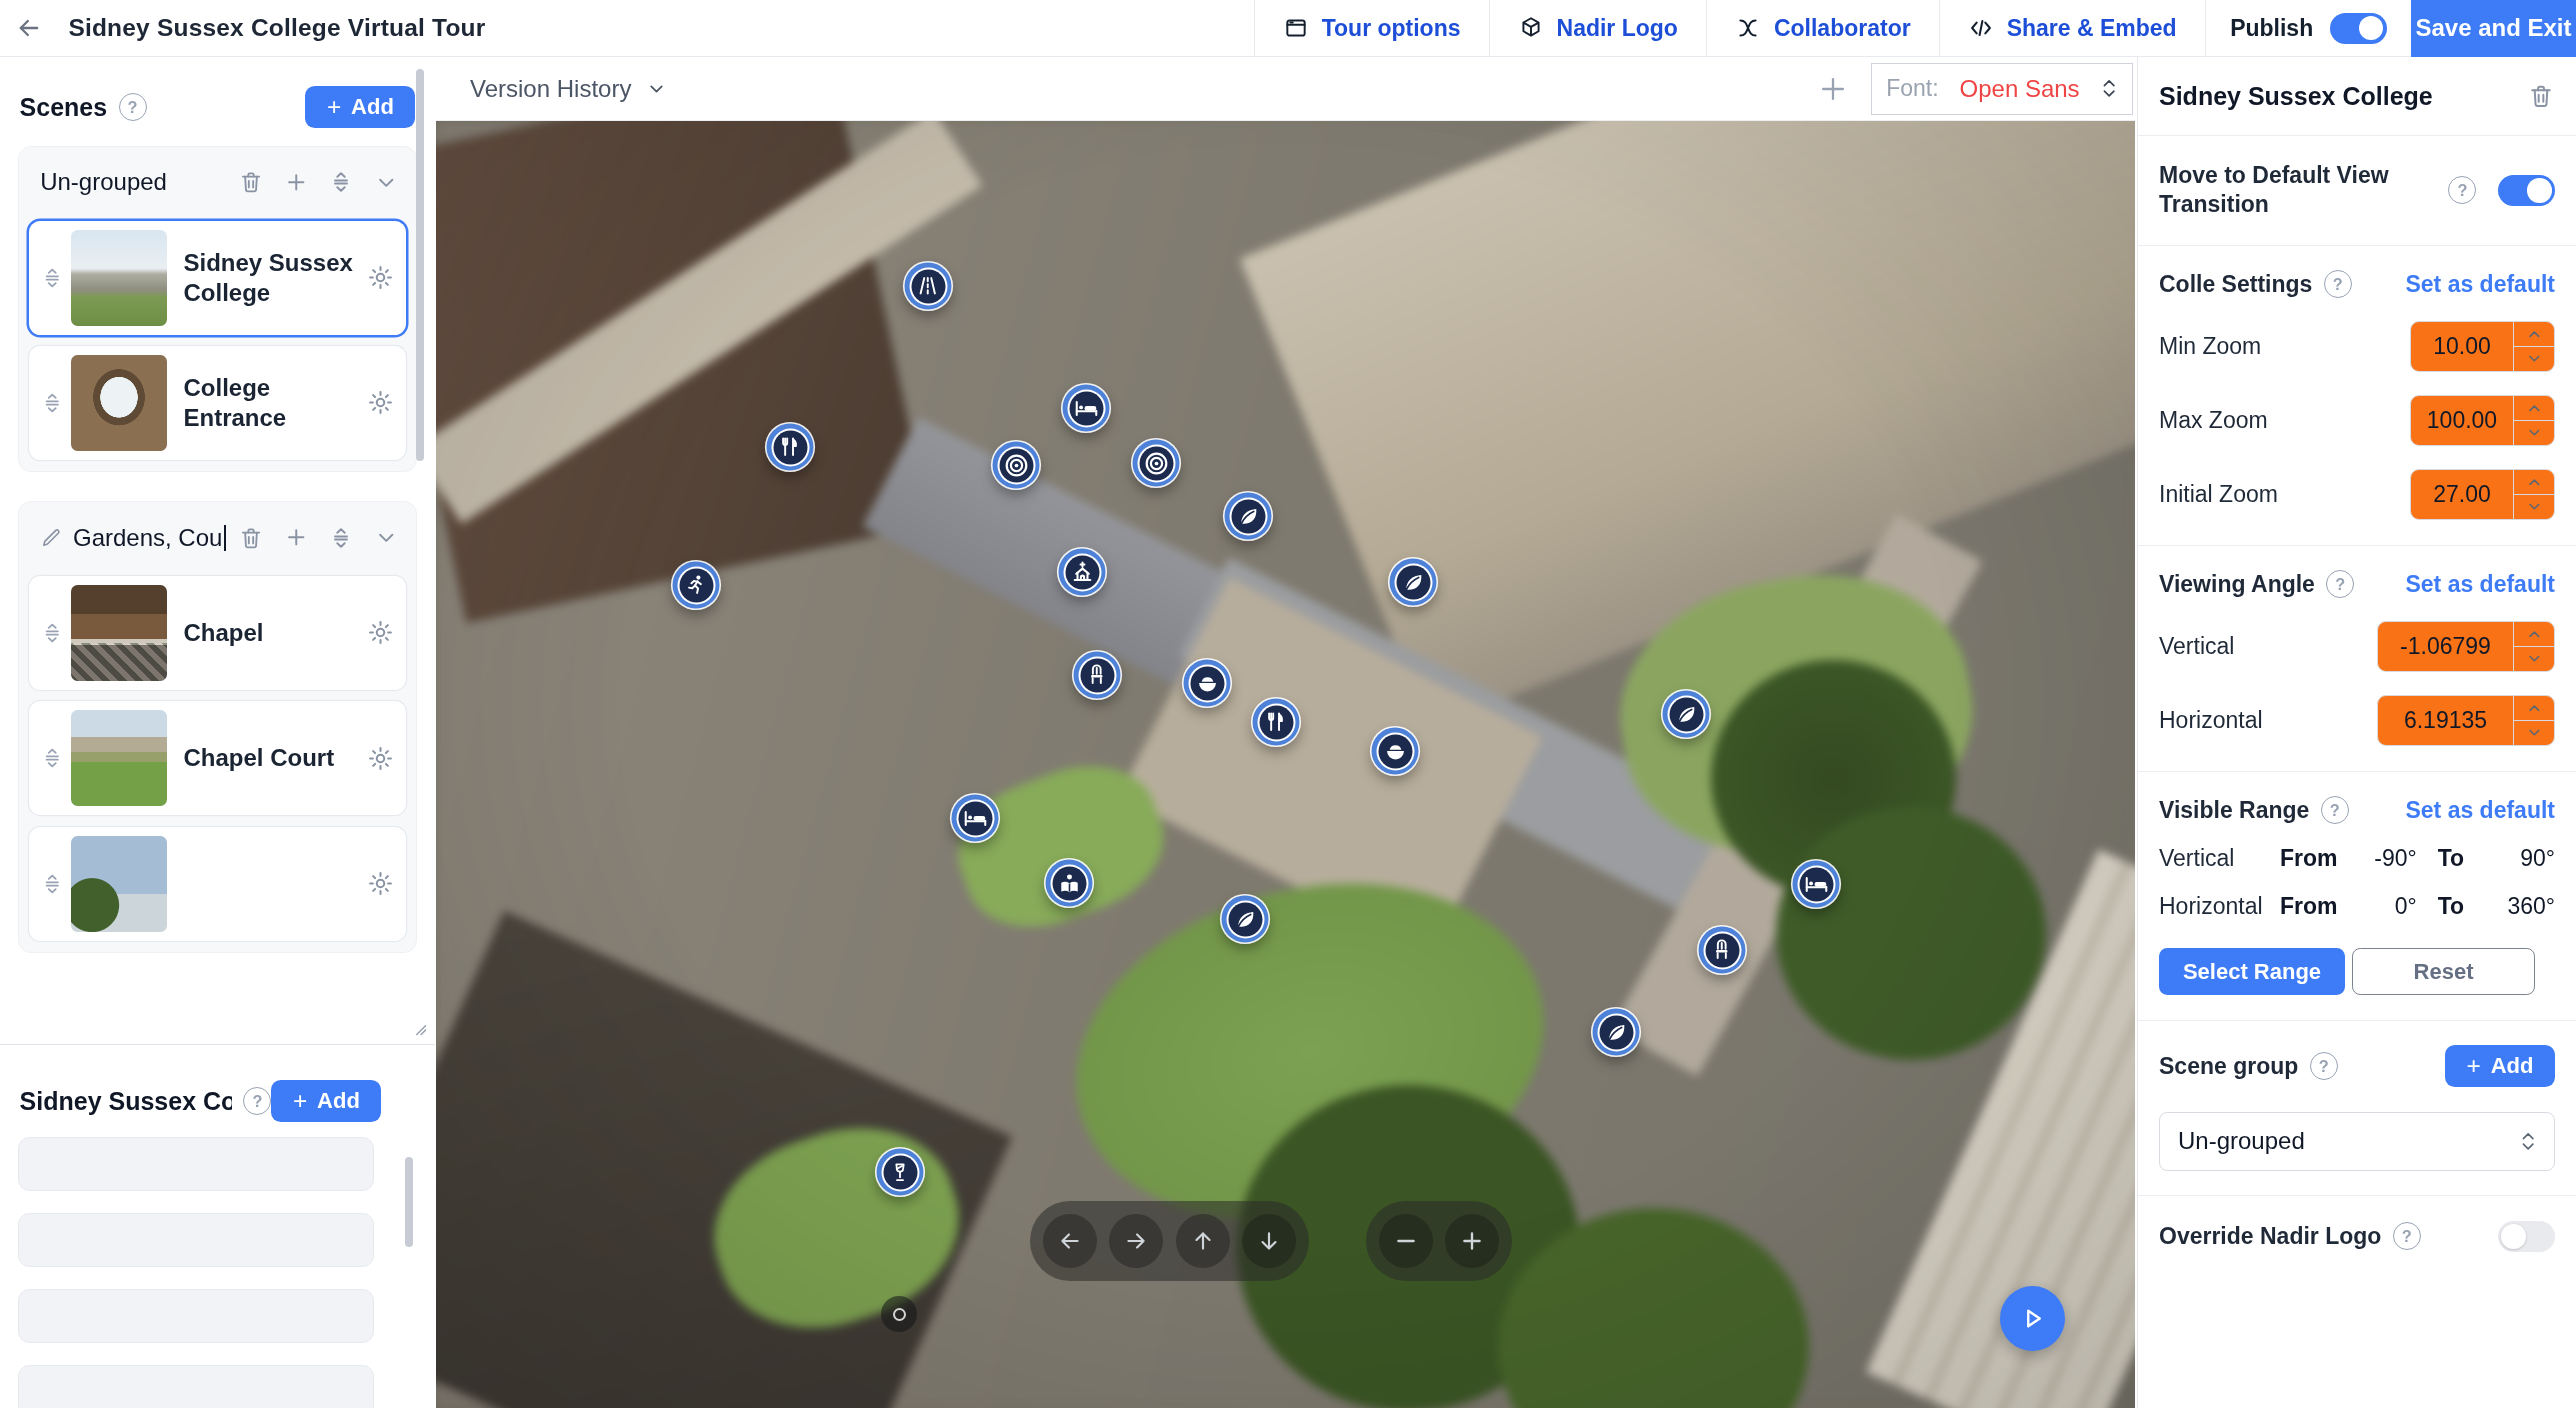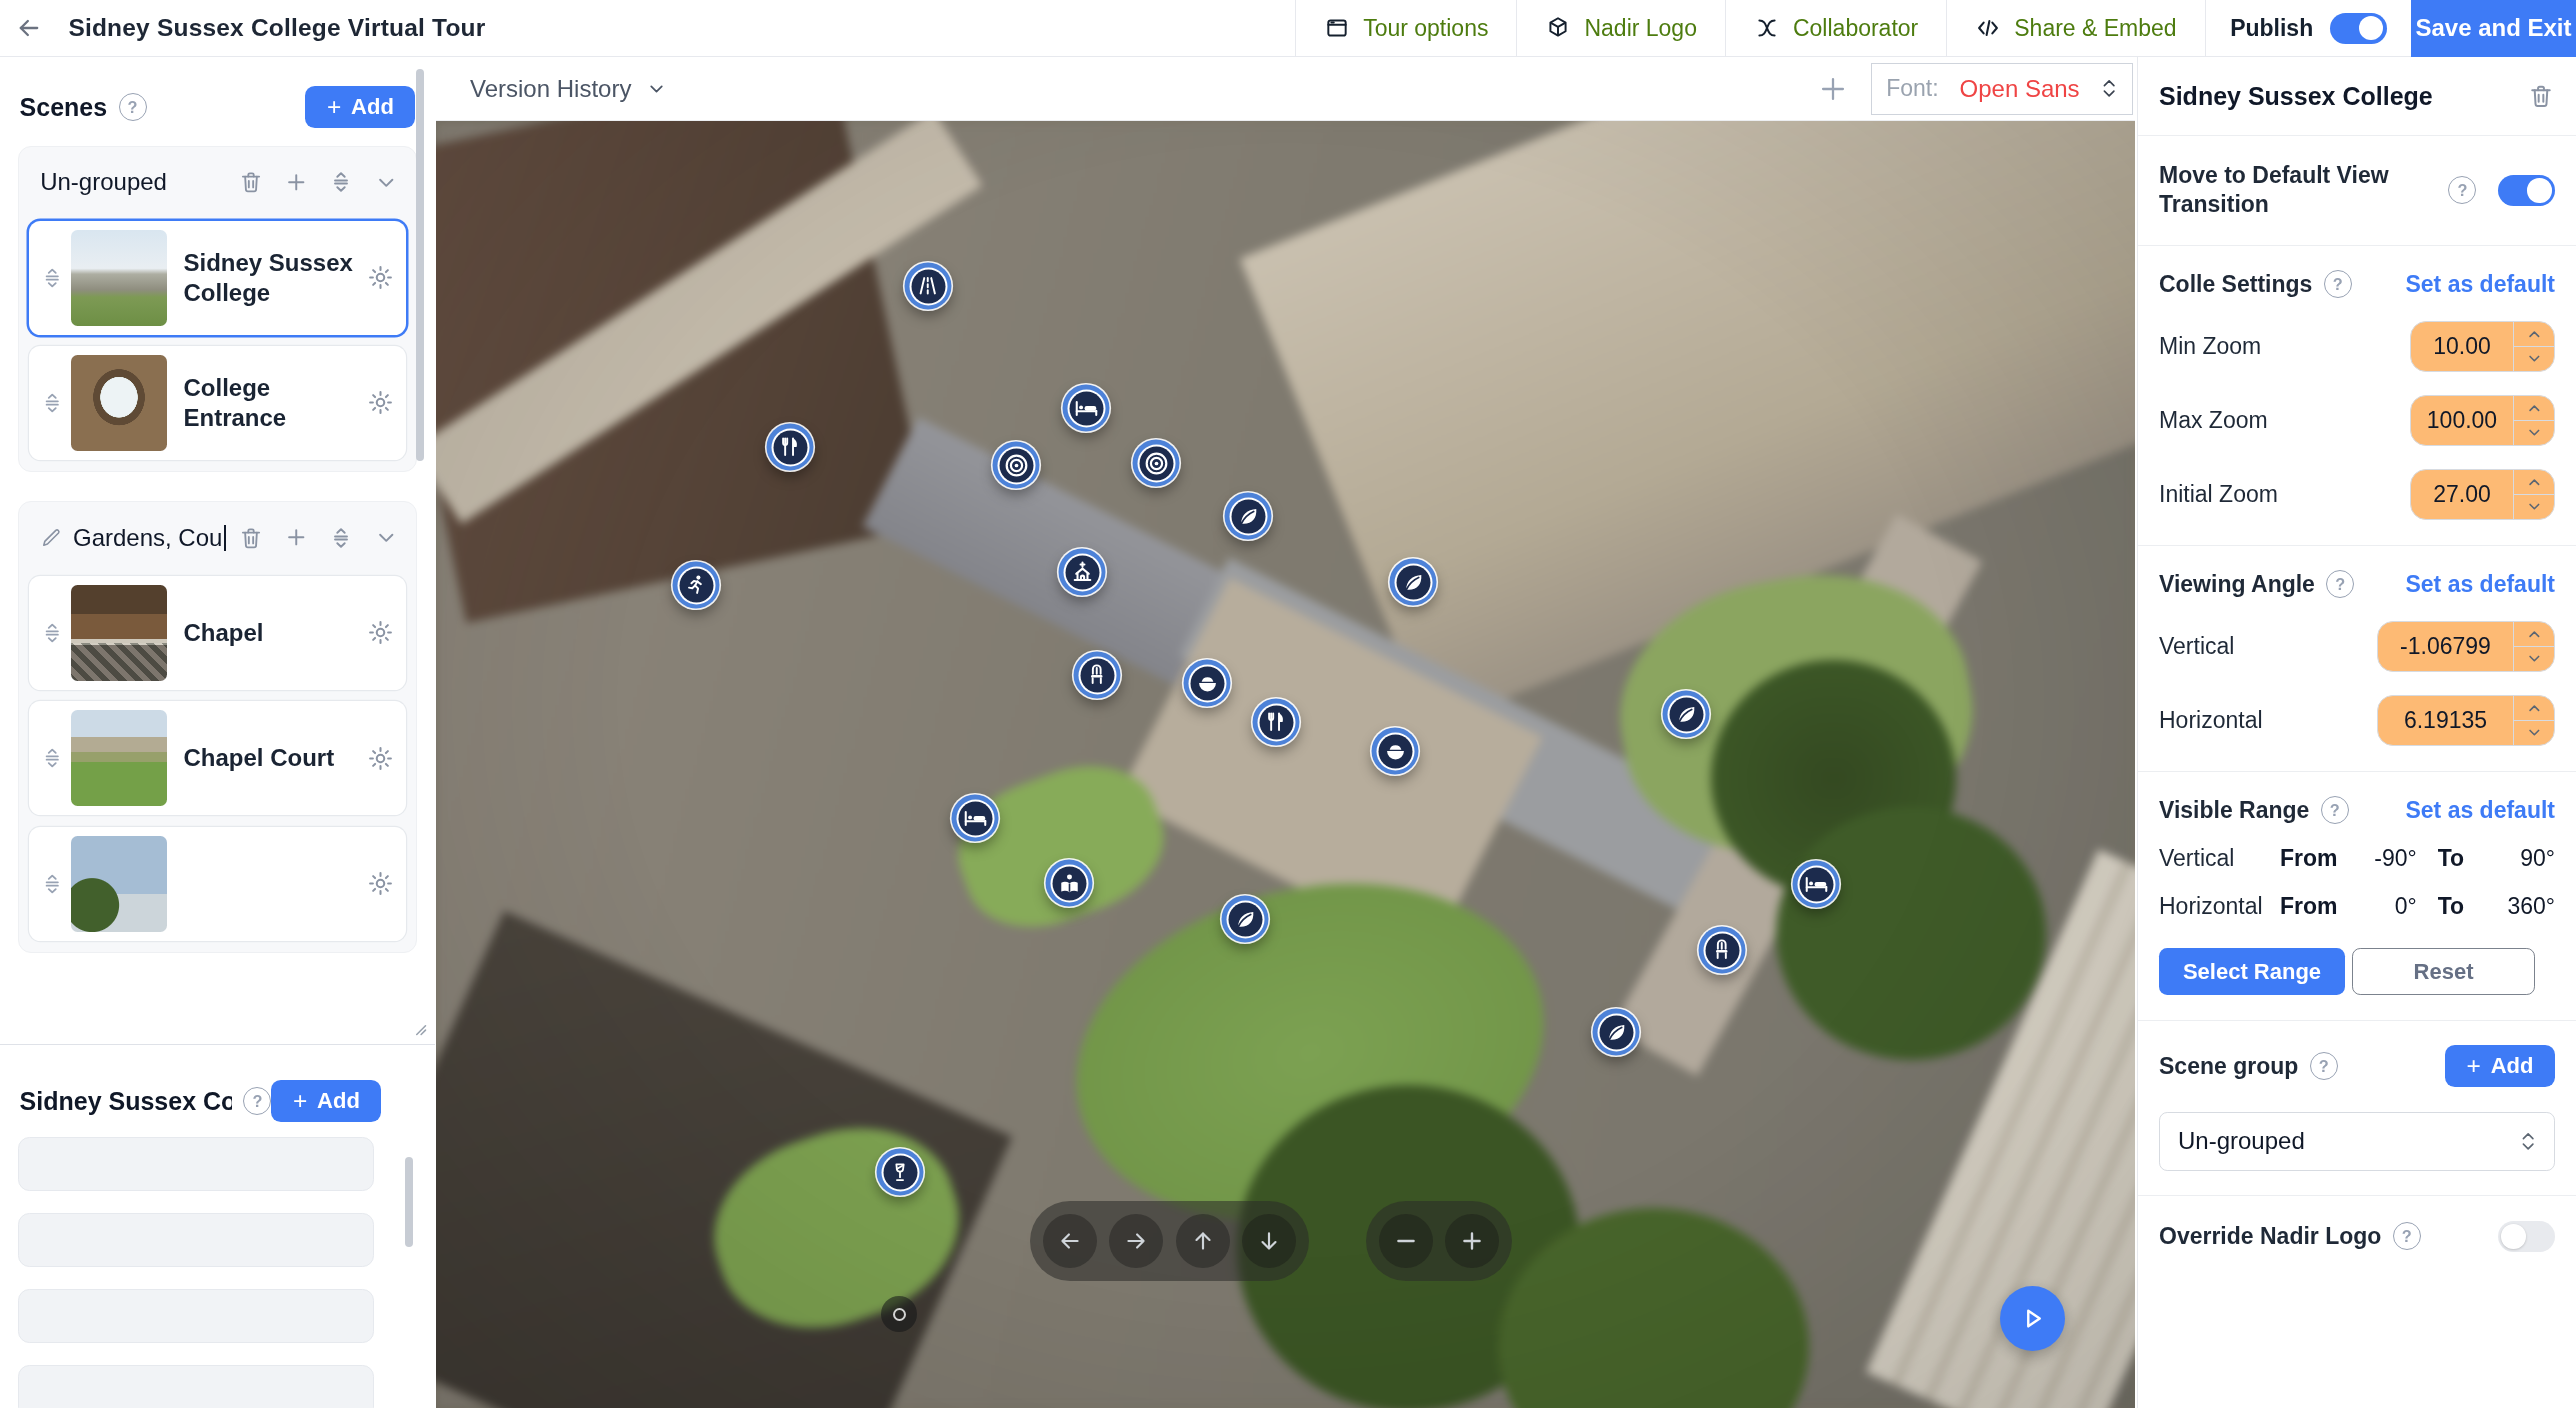--- a/index.html
+++ b/index.html
@@ -7,21 +7,21 @@
     font-family:"Liberation Sans", sans-serif; color:#15202e; }
   .stage { position:relative; width:2576px; height:1409px; }
 
   
   .topbar { position:absolute; left:0; top:0; width:2576px; height:57px; background:#fff;
     border-bottom:0.8px solid #e7e9ee; display:flex; align-items:center; z-index:50; }
   .back-btn { width:57px; height:57px; display:flex; align-items:center; justify-content:center; cursor:pointer; }
   .tb-title { font-size:24.5px; font-weight:600; color:#1e2735; margin-left:11.4px; letter-spacing:0.2px; }
   .tb-right { margin-left:auto; display:flex; align-items:stretch; height:57px; }
   .menu-item { display:flex; align-items:center; gap:13px; padding:0 28px; border-left:0.8px solid #e7e9ee;
-    font-size:23px; font-weight:400; color:#4d7c0f; cursor:pointer; }
+    font-size:23px; font-weight:700; color:#1d4ed8; cursor:pointer; }
   .menu-item svg { flex:0 0 auto; }
   .publish-wrap { display:flex; align-items:center; gap:16.3px; padding:0 24.5px; border-left:0.8px solid #e7e9ee; }
   .publish-label { font-size:23px; font-weight:600; color:#15202e; }
   .toggle { position:relative; width:57px; height:31px; border-radius:15.5px; background:#3e7bf6; cursor:pointer; }
   .toggle .knob { position:absolute; top:3.3px; right:3.3px; width:24.5px; height:24.5px; border-radius:50%; background:#fff; }
   .toggle.off { background:#e8eaee; }
   .toggle.off .knob { left:3.3px; right:auto; box-shadow:0 0.8px 2.5px rgba(0,0,0,.2); }
   .save-btn { width:165px; height:57px; background:#3e7bf6; color:#fff; font-size:24px; font-weight:600;
     display:flex; align-items:center; justify-content:center; border:none; cursor:pointer; }
 
@@ -114,21 +114,21 @@
   .rp-section { padding:24.5px 21px; border-bottom:0.8px solid #eceef1; }
   .rp-title-row { display:flex; align-items:center; }
   .rp-title { font-size:25px; font-weight:700; color:#101828; }
   .rp-trash { margin-left:auto; color:#8a93a3; cursor:pointer; }
   .rp-row { display:flex; align-items:center; }
   .rp-label { font-size:23px; color:#1f2937; }
   .rp-label.bold { font-weight:700; }
   .rp-label.wrap { max-width:278px; line-height:1.3; font-weight:600; }
   .set-default { margin-left:auto; color:#3e7bf6; font-size:23px; font-weight:600; cursor:pointer; }
   .field-row { display:flex; align-items:center; margin-top:23px; }
-  .num { margin-left:auto; height:51px; border:1.6px solid #d7dbe1; border-radius:16px; background:#fdba74;
+  .num { margin-left:auto; height:51px; border:1.6px solid #d7dbe1; border-radius:9px; background:#f97316;
     display:flex; align-items:stretch; overflow:hidden; }
   .num.w175 { width:145px; } .num.w215 { width:178px; }
   .num-val { flex:1; display:flex; align-items:center; justify-content:center; font-size:23px; color:#101828; padding:0 4.9px; }
   .num-step { width:41px; border-left:1.6px solid #d7dbe1; display:flex; flex-direction:column; }
   .num-step span { flex:1; display:flex; align-items:center; justify-content:center; color:#5c6672; cursor:pointer; }
   .num-step span + span { border-top:1.6px solid #d7dbe1; }
   .range-row { display:flex; align-items:center; margin-top:21px; font-size:23px; }
   .range-row .rl { width:131px; color:#1f2937; }
   .range-row .fromto { font-weight:700; color:#101828; width:70px; }
   .range-row .rv { width:78px; text-align:right; color:#101828; }

